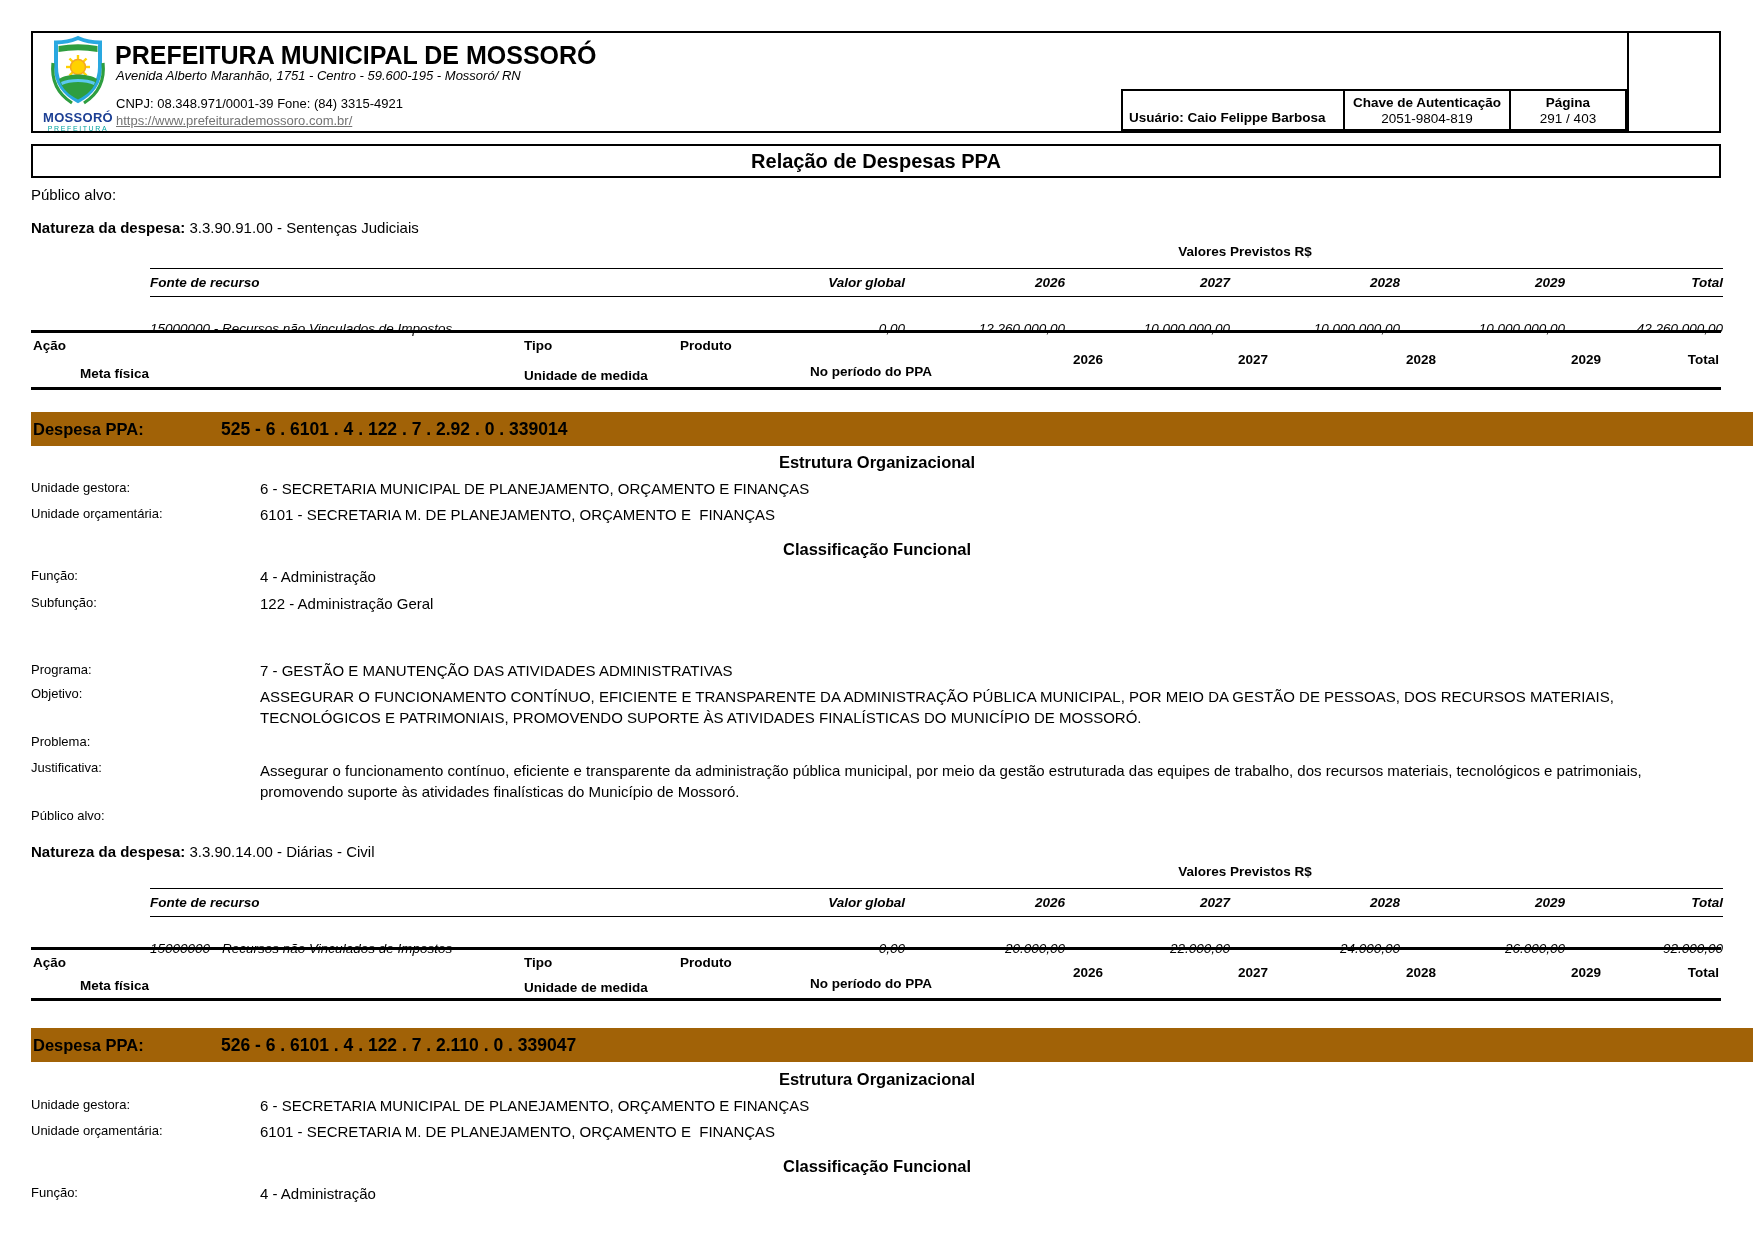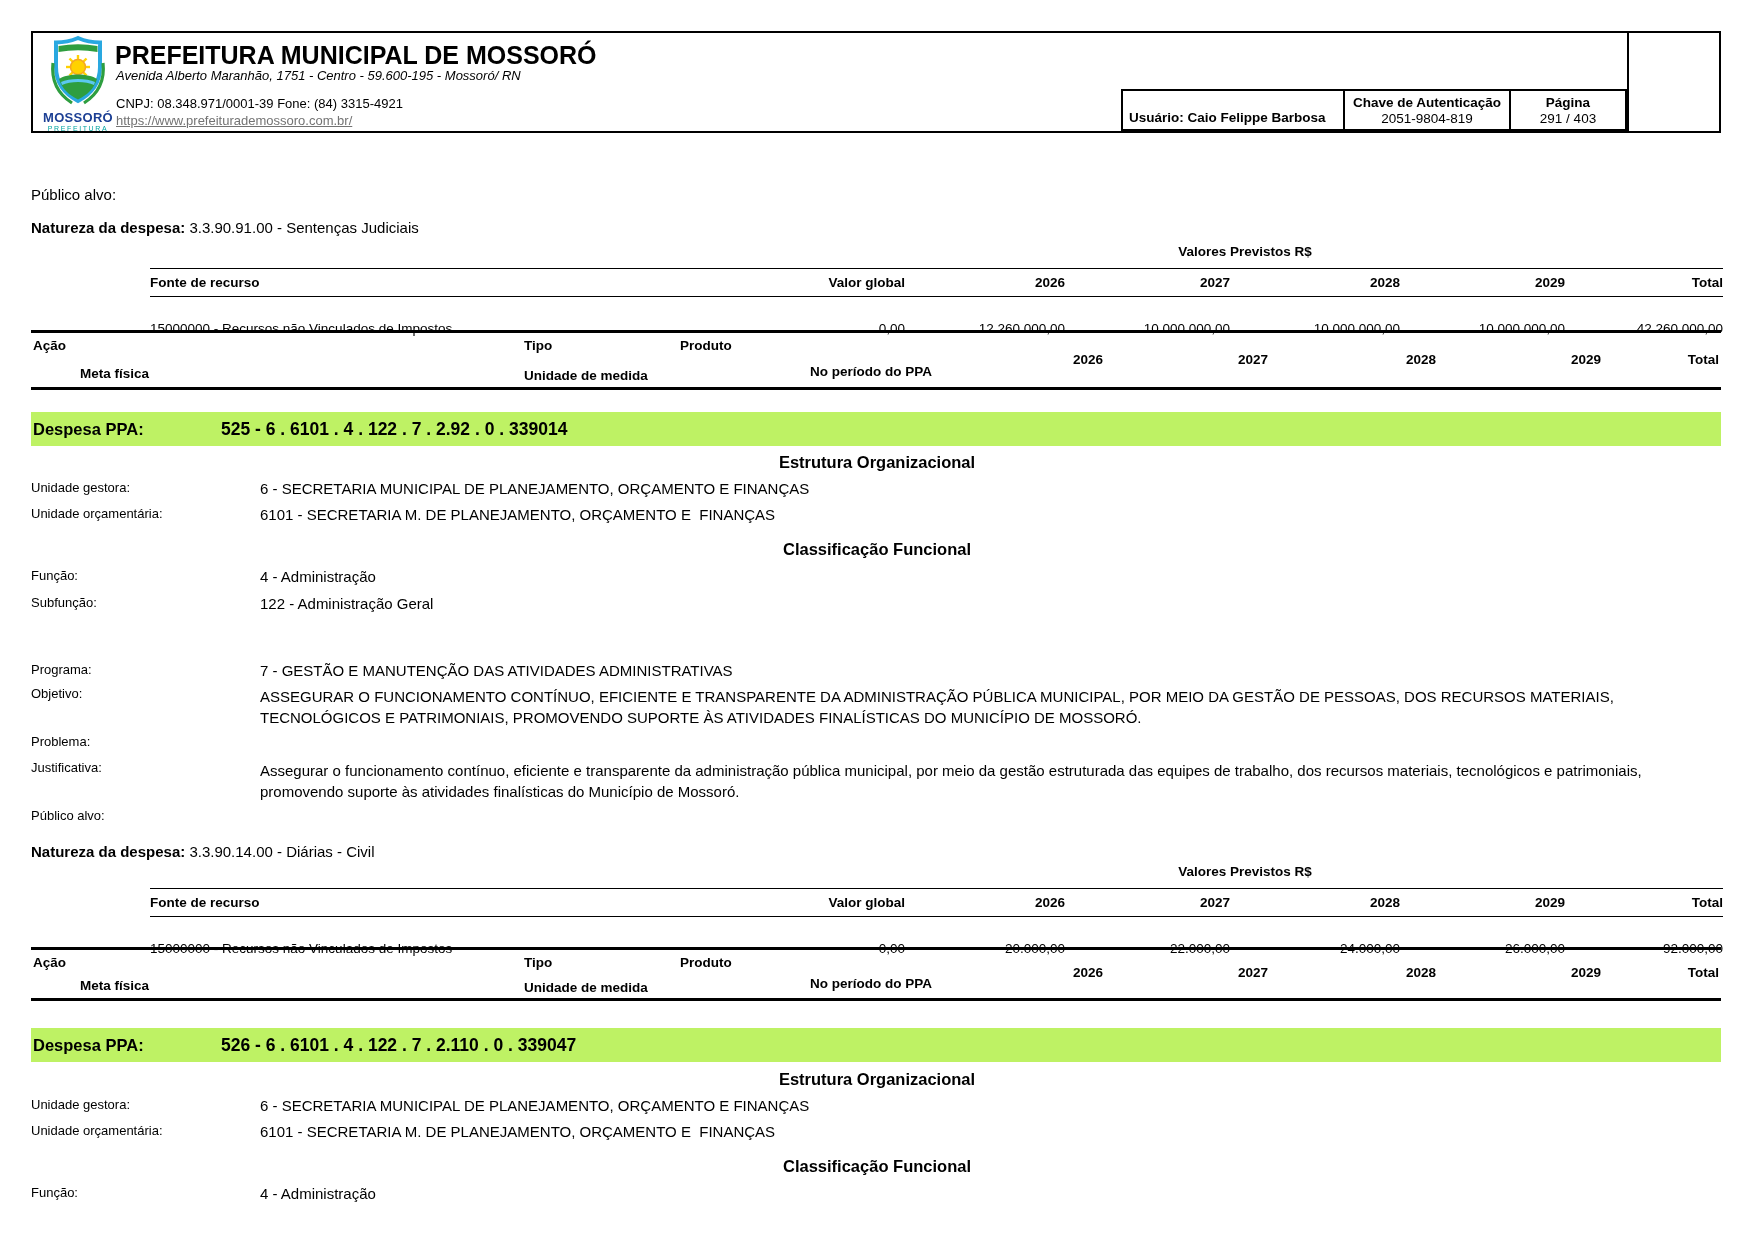--- a/index.html
+++ b/index.html
@@ -30,33 +30,33 @@
         box-sizing:border-box;display:flex;align-items:center;justify-content:center;
         font-size:20px;font-weight:bold;}
   
   .l{position:absolute;font-size:15px;white-space:nowrap;}
   .lbl{position:absolute;left:31px;font-size:13px;white-space:nowrap;text-align:center;}
   .val{position:absolute;left:260px;font-size:15px;white-space:pre;}
   .valwrap{position:absolute;left:260px;font-size:15px;line-height:21px;}
   .vtitle{position:absolute;left:1245px;transform:translateX(-50%);
           font-size:13.5px;font-weight:bold;white-space:nowrap;}
   
-  .ft{position:absolute;left:150px;width:1573px;}
+  .ft{position:absolute;left:150px;width:1573px;font-style:italic;}
   .ft .hrow,.ft .drow{display:grid;grid-template-columns:560px 195px 160px 165px 170px 165px 158px;
         align-items:center;font-size:13.5px;}
   .ft .hrow{height:27px;border-top:1px solid #000;border-bottom:1px solid #000;font-weight:bold;}
   .ft .drow{height:31px;margin-top:16px;}
   .ft .num{text-align:right;}
   
   .band{position:absolute;left:31px;width:1690px;border-top:3px solid #000;
         border-bottom:3px solid #000;font-size:13.5px;font-weight:bold;}
   .band span{position:absolute;white-space:nowrap;}
   .yr{width:100px;text-align:right;}
   
-  .gbar{position:absolute;left:31px;width:1690px;height:34px;background:#bef264;}
+  .gbar{position:absolute;left:31px;width:1690px;height:34px;background:#a16207;padding-left:32px;}
   .gbar .gl{position:absolute;left:2px;top:8px;font-size:16.5px;font-weight:bold;}
   .gbar .gc{position:absolute;left:190px;top:7px;font-size:17.5px;font-weight:bold;white-space:pre;}
   
   .shead{position:absolute;left:31px;width:1692px;display:flex;align-items:center;
          font-size:16.5px;font-weight:bold;white-space:nowrap;flex-direction:column;}
   .shead .rule{flex:1;border-top:2px solid #000;margin-left:30px;margin-top:3px;}
 </style>
 </head>
 <body>
 
@@ -97,20 +97,21 @@
       <div class="cell-last">
         <div class="cell-col">
           <div class="cap">Página</div>
           <div>291 / 403</div>
         </div>
       </div>
     </div>
     <div class="vline"></div>
   </div>
 
+  <div class="tbox">Relação de Despesas PPA</div>
 
   <div class="l" style="left:31px;top:186px;">Público alvo:</div>
 
   <div class="l" style="left:31px;top:219px;"><span class="b">Natureza da despesa:</span> <span>3.3.90.91.00 - Sentenças Judiciais</span></div>
 
   <div class="vtitle" style="top:244px;">Valores Previstos R$</div>
 
   <div class="ft" style="top:268px;">
     <div class="hrow">
       <div>Fonte de recurso</div>

